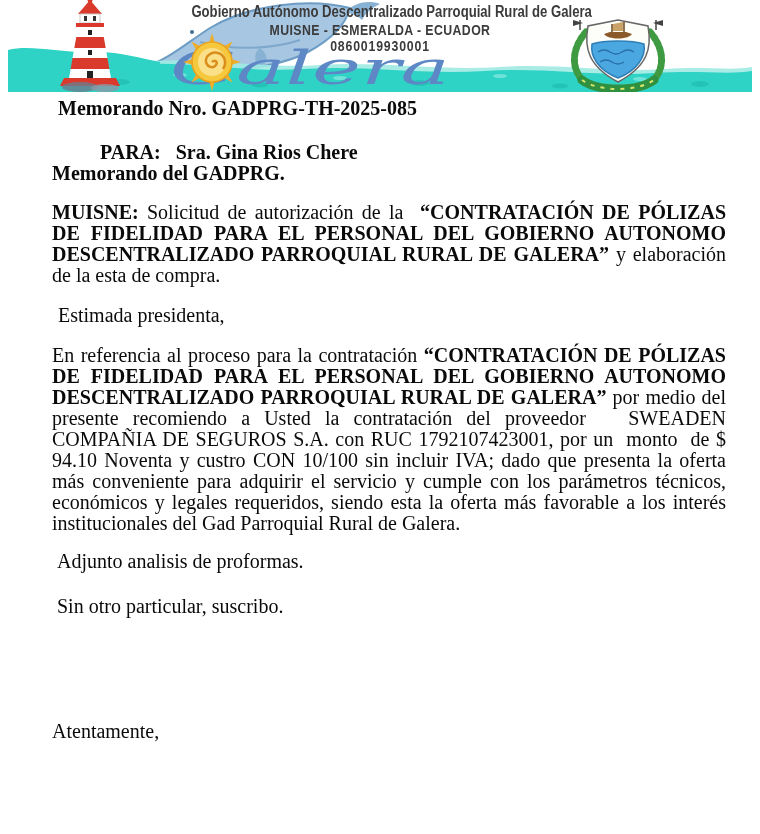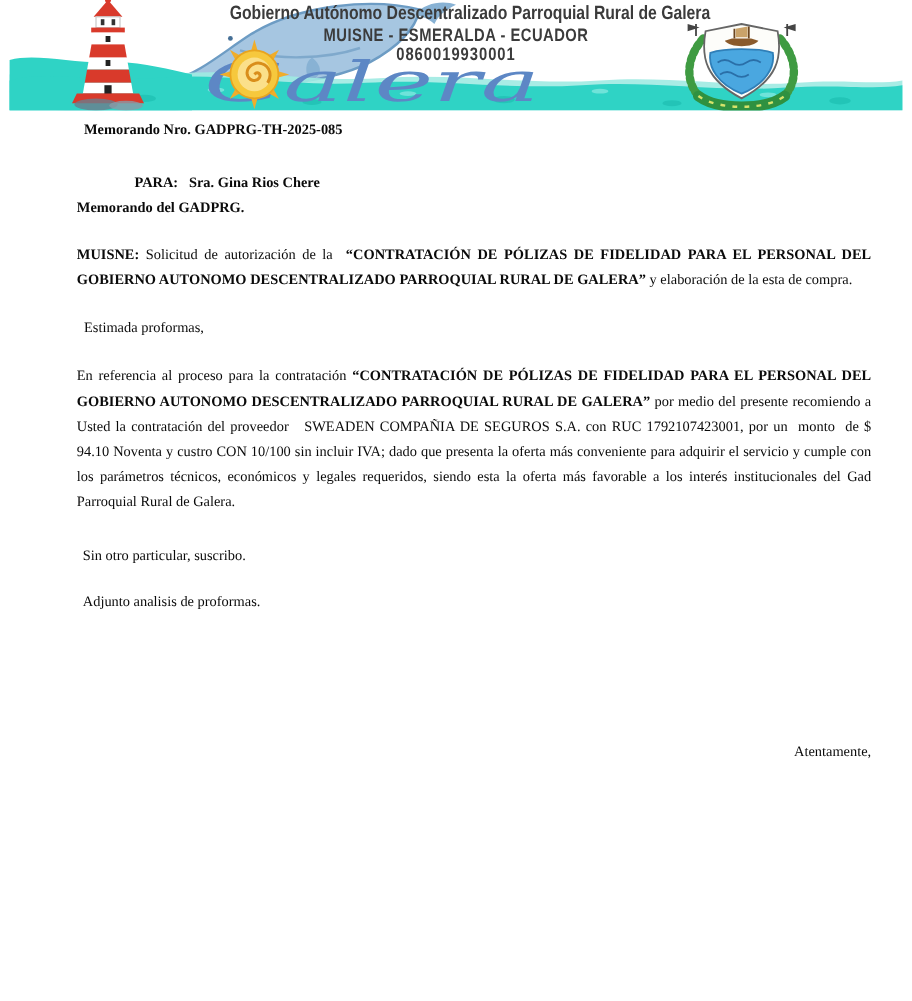--- a/index.html
+++ b/index.html
@@ -14,35 +14,35 @@
   .hdr-text {
     position:absolute; left:150px; top:3px; width:460px; text-align:center;
     font-family:"Liberation Sans", sans-serif; font-weight:700; color:#3b3b3b;
     transform:scaleX(.82); transform-origin:50% 0;
   }
   .hdr-text .l1 { font-size:16px; line-height:18px; white-space:nowrap; }
   .hdr-text .l2 { font-size:15px; line-height:17px; letter-spacing:.5px; }
   .hdr-text .l3 { font-size:15px; line-height:16px; letter-spacing:1px; }
   
   .content {
-    position:absolute; top:92px; left:16px; right:0;
-    padding:6px 34px 0 48px; font-size:12px; line-height:21px;
+    position:absolute; top:92px; left:4px; right:0;
+    padding:6px 34px 0 48px; font-size:20px; line-height:21px;
   }
   p.just { text-align:justify; }
   .b { font-weight:bold; }
   .ind  { text-indent:6px; }
   .ind3 { text-indent:3px; }
   .ind5 { text-indent:5px; }
   .mt23 { margin-top:23px;margin-left:42px; }
   .mt18 { margin-top:18px; }
   .mt19 { margin-top:19px; }
   .mt12 { margin-top:12px; }
   .mt17 { margin-top:17px; }
   .mt24 { margin-top:24px; }
-  .mt104{ margin-top:104px;text-align:right; }
+  .mt104{ margin-top:104px; }
 </style>
 </head>
 <body>
 
 <div class="page">
 
   <header class="hdr">
     <svg width="760" height="92" viewBox="0 0 760 92">
 
       <g>
@@ -145,19 +145,19 @@
       <div class="l2">MUISNE - ESMERALDA - ECUADOR</div>
       <div class="l3">0860019930001</div>
     </div>
   </header>
 
   <main class="content">
     <p class="b ind">Memorando Nro. GADPRG-TH-2025-085</p>
     <p class="b ind mt23">PARA: &nbsp; Sra. Gina Rios Chere</p>
     <p class="b">Memorando del GADPRG.</p>
     <p class="just mt18"><span class="b">MUISNE: </span><span>Solicitud de autorización de la &nbsp;</span><span class="b">“CONTRATACIÓN DE PÓLIZAS DE FIDELIDAD PARA EL PERSONAL DEL GOBIERNO AUTONOMO DESCENTRALIZADO PARROQUIAL RURAL DE GALERA”</span><span> y elaboración de la esta de compra.</span></p>
-    <p class="ind mt19">Estimada proformas,</p>
+    <p class="ind mt19">Estimada presidenta,</p>
     <p class="just mt19"><span>En referencia al proceso para la contratación </span><span class="b">“CONTRATACIÓN DE PÓLIZAS DE FIDELIDAD PARA EL PERSONAL DEL GOBIERNO AUTONOMO DESCENTRALIZADO PARROQUIAL RURAL DE GALERA”</span><span> por medio del presente recomiendo a Usted la contratación del proveedor &nbsp; SWEADEN COMPAÑIA DE SEGUROS S.A. con RUC 1792107423001, por un &nbsp;monto &nbsp;de $ 94.10 Noventa y custro CON 10/100 sin incluir IVA; dado que presenta la oferta más conveniente para adquirir el servicio y cumple con los parámetros técnicos, económicos y legales requeridos, siendo esta la oferta más favorable a los interés institucionales del Gad Parroquial Rural de Galera.</span></p>
+    <p class="ind5 mt17">Adjunto analisis de proformas.</p>
     <p class="ind5 mt24">Sin otro particular, suscribo.</p>
-    <p class="ind5 mt17">Adjunto analisis de proformas.</p>
     <p class="mt104">Atentamente,</p>
   </main>
 </div>
 
 </body></html>

